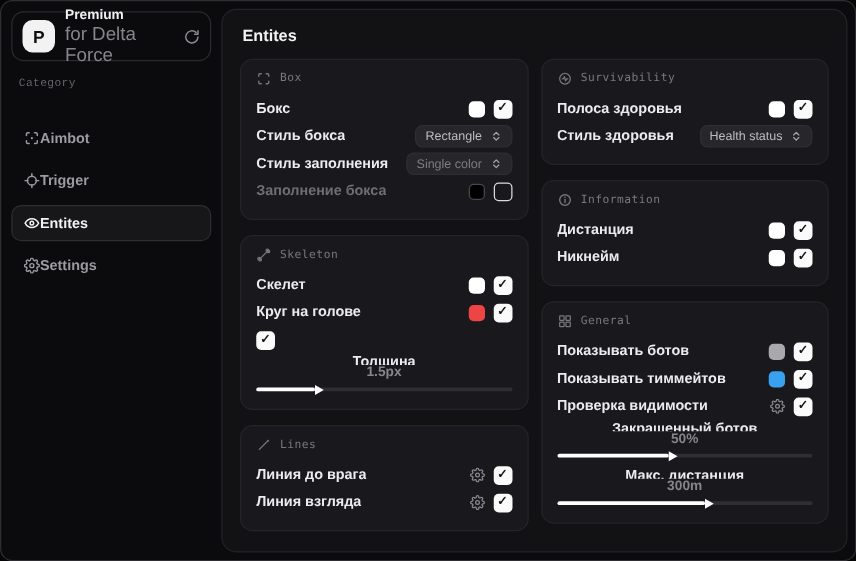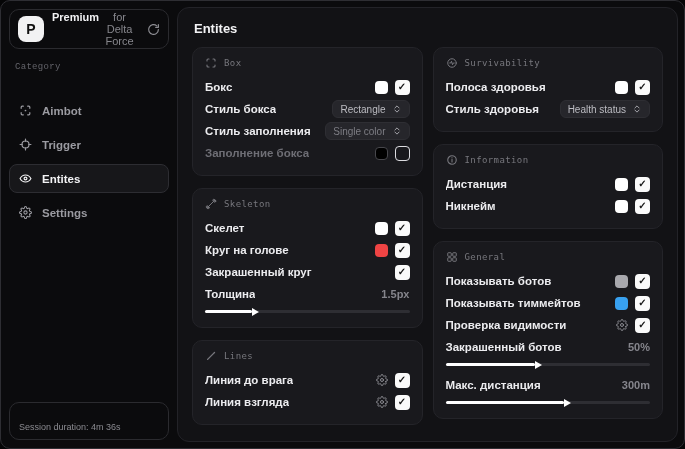--- a/index.html
+++ b/index.html
@@ -6,27 +6,27 @@
   html,body { width:685px; height:449px; background:#050506; font-family:"Liberation Sans", sans-serif; }
   .window{
     width:685px;height:449px;background:#0b0b0d;border:1px solid #2e2e33;
     border-radius:10px;display:flex;overflow:hidden;
   }
   
   .sidebar{width:176px;min-width:176px;display:flex;flex-direction:column;padding:8px 8px 8px 8px;}
   .logo-card{display:flex;align-items:center;gap:8px;border:1px solid #2b2b2f;border-radius:10px;padding:6px 8px;height:40px;}
   .logo-mark{width:26px;height:26px;border-radius:8px;background:#f2f2f3;color:#111;
     font-weight:700;font-size:14px;display:flex;align-items:center;justify-content:center;}
-  .logo-text{display:flex;flex-direction:row;gap:1px;flex:1;}
+  .logo-text{display:flex;flex-direction:column;gap:1px;flex:1;}
   .logo-title{font-size:11px;font-weight:700;color:#f1f1f3;}
-  .logo-sub{font-size:11px;color:#86868c;text-align:center;}
+  .logo-sub{font-size:15px;color:#86868c;}
   .sync{width:13px;height:13px;color:#8d8d93;cursor:pointer;}
   .cat-label{font-size:9px;color:#64646a;margin:13px 6px 24px 6px;letter-spacing:.3px;font-family:Liberation Mono, monospace;}
   .nav{display:flex;flex-direction:column;gap:5px;}
-  .nav-item{display:flex;align-items:center;gap:10px;height:29px;padding:0 9px;border-radius:8px;
+  .nav-item{display:flex;align-items:center;height:29px;padding:0 9px;border-radius:8px;
     color:#9b9ba1;font-size:11.5px;font-weight:600;border:1px solid transparent;cursor:pointer;}
   .nav-item .icon{width:13px;height:13px;}
   .nav-item.active{background:#17171a;border-color:#2d2d32;color:#f2f2f4;}
   .session-card{margin-top:auto;border:1px solid #2b2b2f;border-radius:10px;padding:8px 9px 7px 9px;height:38px;
     display:flex;align-items:flex-end;}
   .session-card span{font-size:9px;color:#8b8b91;}
   
   .main{flex:1;margin:6px 6px 6px 0;background:#121215;border:1px solid #232328;border-radius:12px;
     padding:11px 14px 12px 14px;overflow:hidden;}
   .title{font-size:13px;font-weight:700;color:#f2f2f4;margin:2px 0 11px 2px;}
@@ -46,21 +46,21 @@
   .cb.on{background:#fafafa;color:#141414;font-size:10px;font-weight:700;line-height:1;}
   .cb.off{border:1.5px solid #dcdce0;background:transparent;}
   .select{display:flex;align-items:center;gap:6px;background:#26262b;border:1px solid #2e2e33;border-radius:6px;
     padding:2px 7px;height:18px;cursor:pointer;}
   .select .sel-val{font-size:10px;color:#bcbcc2;white-space:nowrap;text-align:center;}
   .select .sel-val.dimv{color:#7d7d84;}
   .select .icon{width:10px;height:10px;color:#a3a3a9;}
   .gear-sm{width:12px;height:12px;color:#8a8a90;}
   .slider-block{margin-top:1px;}
   .slider-block.gap{margin-top:9px;}
-  .slider-top{display:flex;align-items:center;justify-content:space-between;height:20px;}
+  .slider-top{display:flex;align-items:center;justify-content:space-between;height:20px;flex-direction:column;}
   .slider-val{font-size:11px;font-weight:600;color:#85858c;}
   .track{position:relative;height:3px;background:#2e2e33;border-radius:2px;margin:6px 0 3px 0;cursor:pointer;}
   .fill{position:relative;height:3px;background:#fff;border-radius:2px;}
   .thumb{position:absolute;right:-7px;top:50%;transform:translateY(-50%);width:0;height:0;
     border-left:7px solid #fff;border-top:4.5px solid transparent;border-bottom:4.5px solid transparent;}
   .icon svg{display:block;width:100%;height:100%;}
 </style>
 </head>
 <body>
 
@@ -114,23 +114,20 @@
         <div class="nav-item">
           <span class="icon">
             <svg viewBox="0 0 24 24" fill="none" stroke="currentColor" stroke-width="2" stroke-linecap="round" stroke-linejoin="round">
               <circle cx="12" cy="12" r="3"></circle>
               <path d="M19.4 15a1.65 1.65 0 0 0 .33 1.82l.06.06a2 2 0 0 1 0 2.83 2 2 0 0 1-2.83 0l-.06-.06a1.65 1.65 0 0 0-1.82-.33 1.65 1.65 0 0 0-1 1.51V21a2 2 0 0 1-2 2 2 2 0 0 1-2-2v-.09A1.65 1.65 0 0 0 9 19.4a1.65 1.65 0 0 0-1.82.33l-.06.06a2 2 0 0 1-2.83 0 2 2 0 0 1 0-2.83l.06-.06a1.65 1.65 0 0 0 .33-1.82 1.65 1.65 0 0 0-1.51-1H3a2 2 0 0 1-2-2 2 2 0 0 1 2-2h.09A1.65 1.65 0 0 0 4.6 9a1.65 1.65 0 0 0-.33-1.82l-.06-.06a2 2 0 0 1 0-2.83 2 2 0 0 1 2.83 0l.06.06a1.65 1.65 0 0 0 1.82.33H9a1.65 1.65 0 0 0 1-1.51V3a2 2 0 0 1 2-2 2 2 0 0 1 2 2v.09a1.65 1.65 0 0 0 1 1.51 1.65 1.65 0 0 0 1.82-.33l.06-.06a2 2 0 0 1 2.83 0 2 2 0 0 1 0 2.83l-.06.06a1.65 1.65 0 0 0-.33 1.82V9a1.65 1.65 0 0 0 1.51 1H21a2 2 0 0 1 2 2 2 2 0 0 1-2 2h-.09a1.65 1.65 0 0 0-1.51 1z"></path>
             </svg>
           </span>
           <span class="nav-label">Settings</span>
         </div>
       </nav>
-    <div class="session-card">
-      <span>Session duration: 4m 36s</span>
-    </div>
   </aside>
 
   <main class="main">
     <h1 class="title">Entites</h1>
     <div class="cols">
       <div class="col" id="col-left">
           <section class="card">
             <div class="card-head">
               <span class="icon">
                 <svg viewBox="0 0 24 24" fill="none" stroke="currentColor" stroke-width="2.2" stroke-linecap="round" stroke-linejoin="round">
@@ -206,21 +203,20 @@
               </div>
             </div>
             <div class="row">
               <span class="row-label">Круг на голове</span>
               <div class="ctr">
                 <span class="swatch" style="background: rgb(239, 68, 68);"></span>
                 <span class="cb on">✓</span>
               </div>
             </div>
             <div class="row">
-              <span class="row-label">Закрашенный круг</span>
               <div class="ctr">
                 <span class="cb on">✓</span>
               </div>
             </div>
             <div class="slider-block">
               <div class="slider-top">
                 <span class="row-label">Толщина</span>
                 <span class="slider-val">1.5px</span>
               </div>
               <div class="track">

